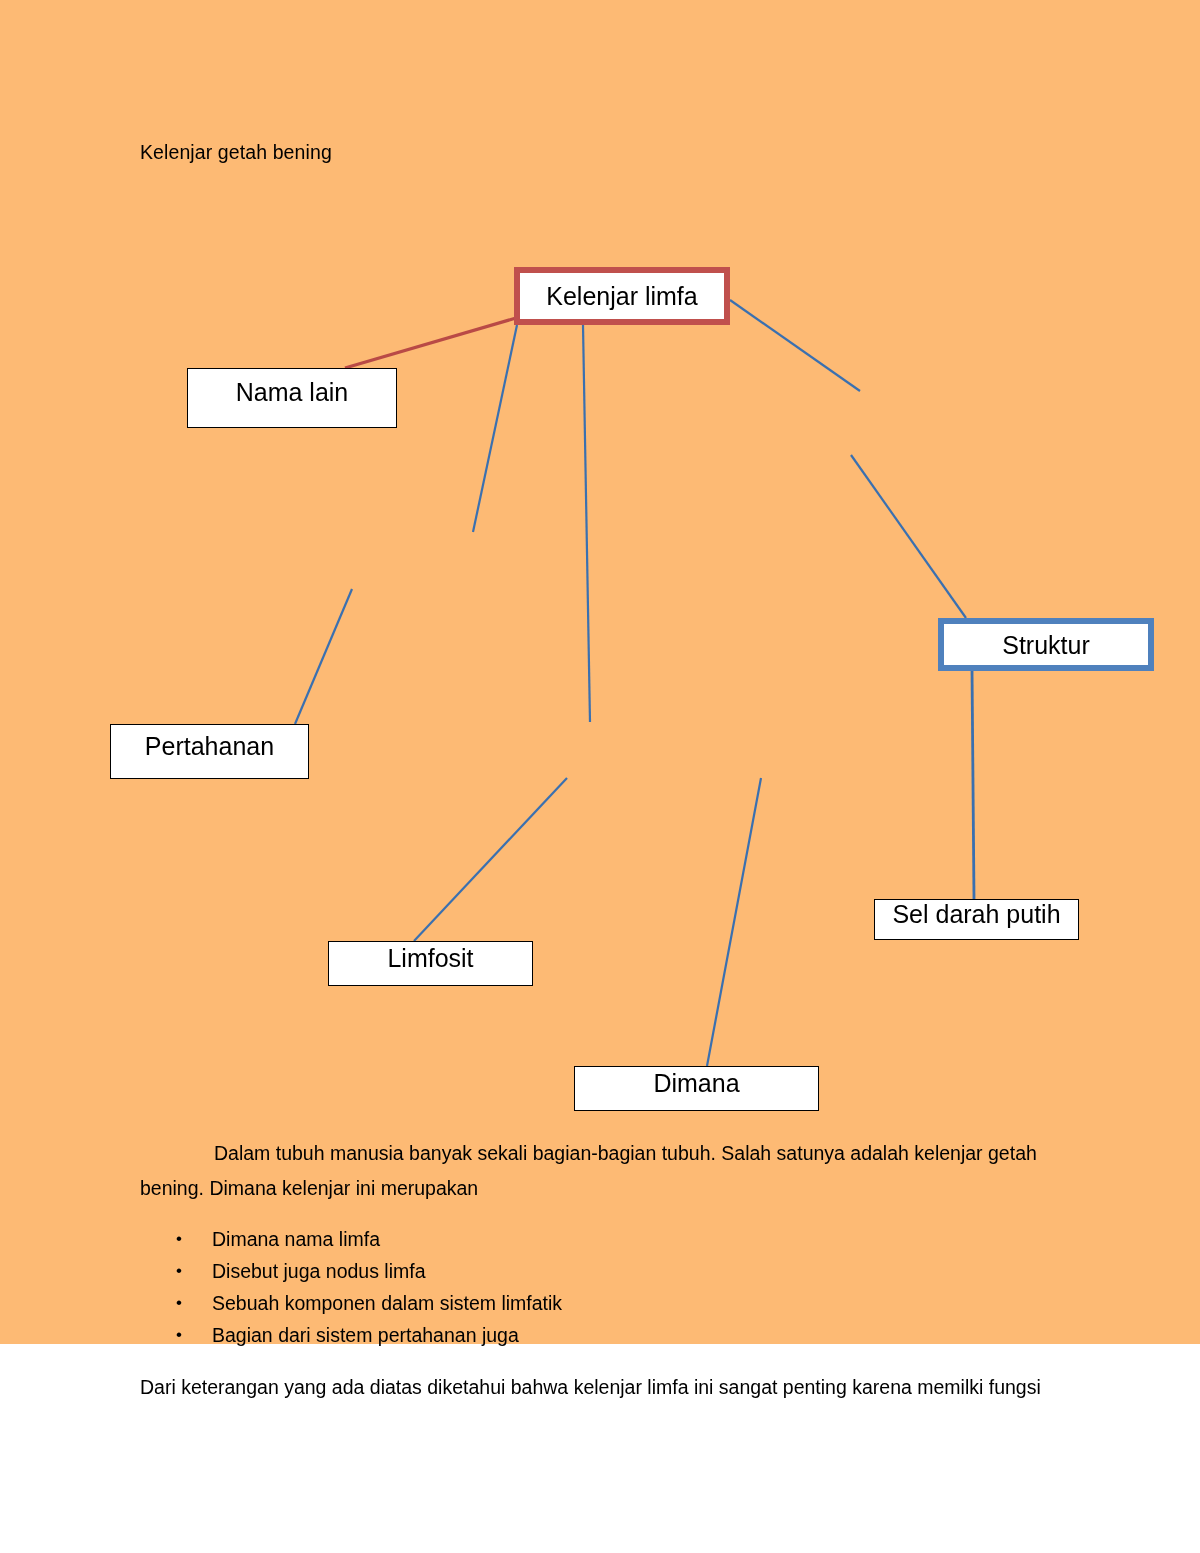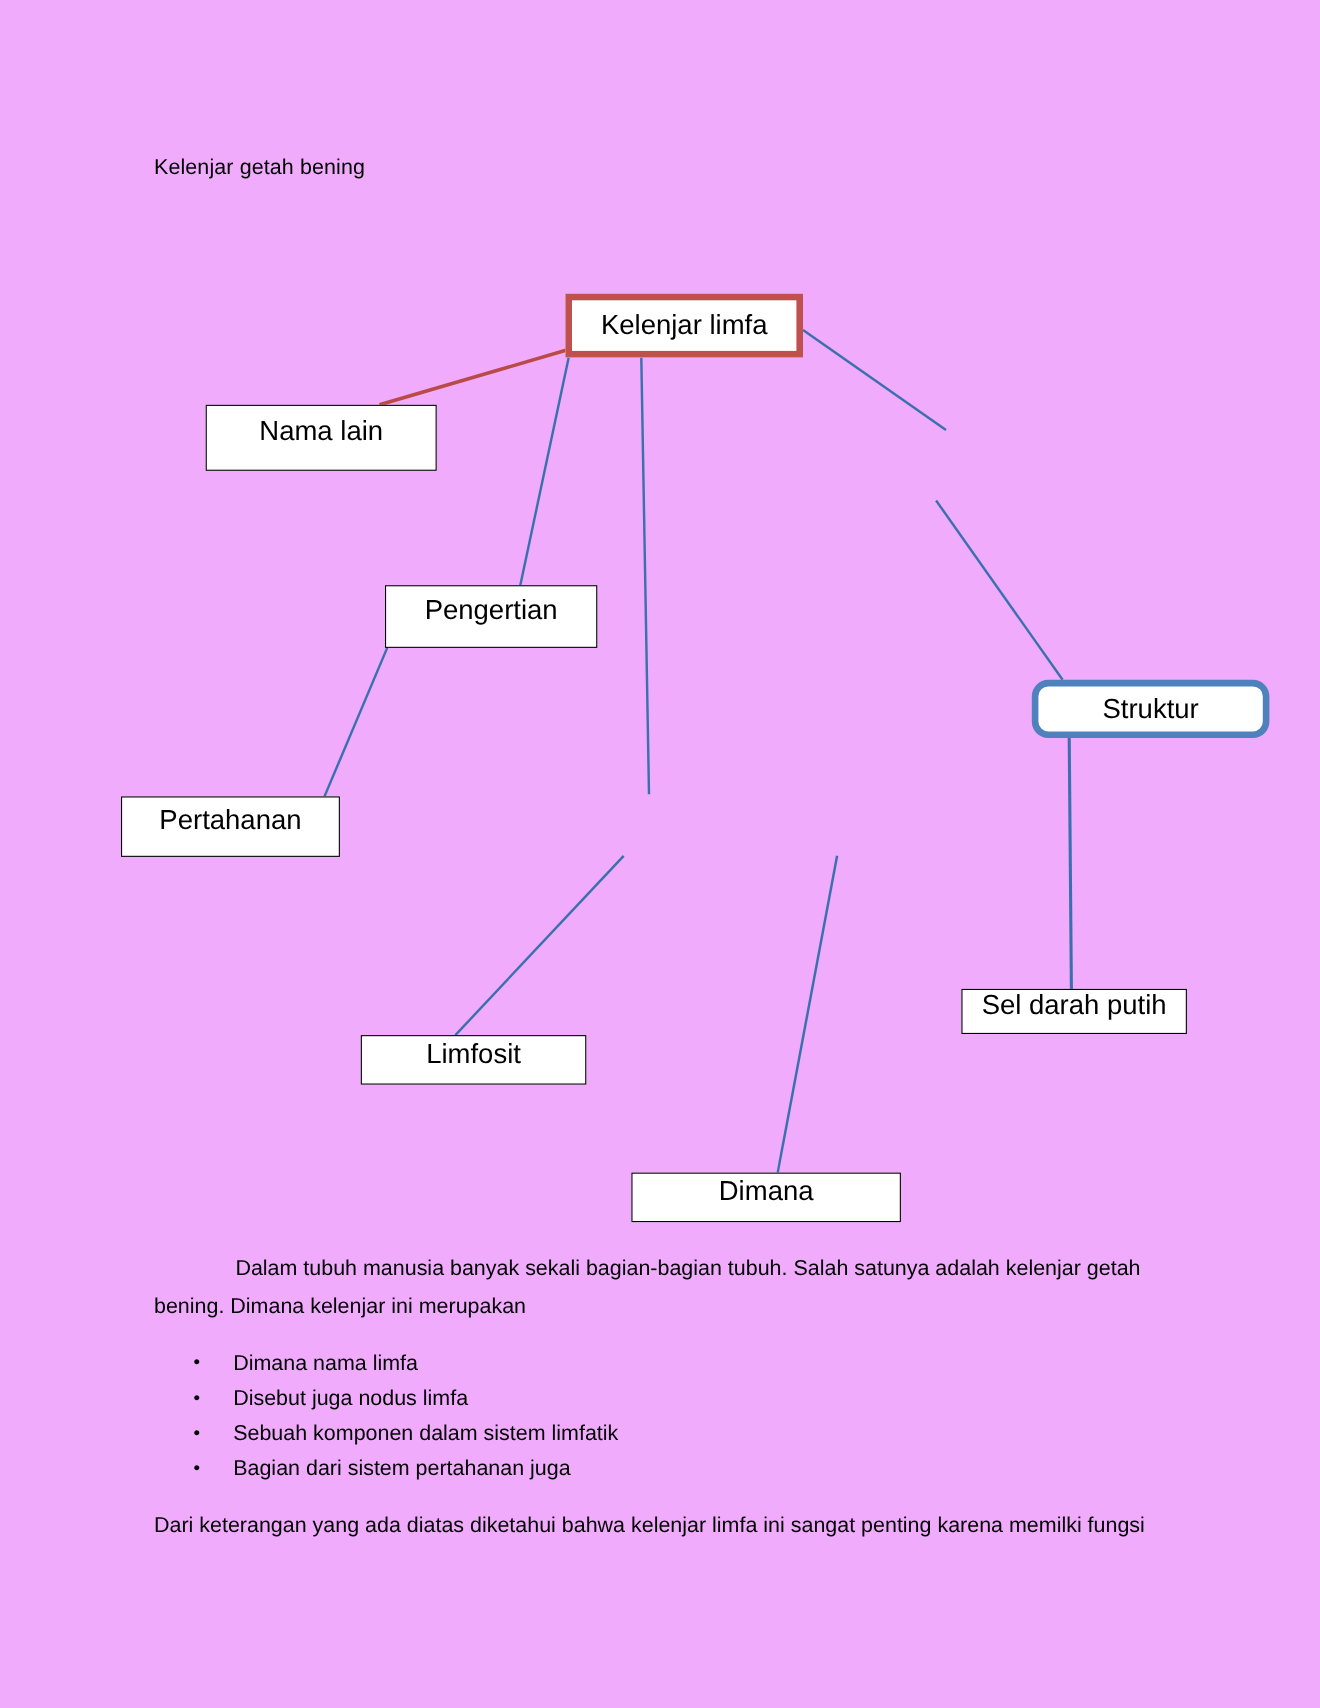--- a/index.html
+++ b/index.html
@@ -14,22 +14,22 @@
     position: relative;
     font-family: "Liberation Sans", "DejaVu Sans", sans-serif;
     color: #000000;
     overflow: hidden;
   }
 
   
   .page {
     position: relative;
     width: 1200px;
-    height: 1553px;
-    background: #f0abfc;
+    height: 1344px;
+    background: #fdba74;
   }
 
   
   .doc-heading {
     position: absolute;
     left: 140px;
     top: 139px;
     font-size: 19.5px;
     line-height: 26px;
     letter-spacing: 0.1px;
@@ -79,21 +79,21 @@
   .node.accent-red .node-label,
   .node.accent-blue .node-label {
     transform: translateY(0px);
   }
 
   
   #node-kelenjar-limfa { left: 514px; top: 267px;  width: 216px; height: 58px; }
   #node-nama-lain      { left: 187px; top: 368px;  width: 210px; height: 60px; }
   #node-nodus-limfa    { left: 836px; top: 391px;  width: 226px; height: 64px; }
   #node-pengertian     { left: 350px; top: 532px;  width: 193px; height: 57px; }
-  #node-struktur       { left: 938px; top: 618px;  width: 216px; height: 53px; border-radius: 15px; }
+  #node-struktur       { left: 938px; top: 618px;  width: 216px; height: 53px; }
   #node-pertahanan     { left: 110px; top: 724px;  width: 199px; height: 55px; }
   #node-sistem-limfatik{ left: 557px; top: 722px;  width: 206px; height: 56px; }
   #node-sel-darah-putih{ left: 874px; top: 899px;  width: 205px; height: 41px; justify-content: center; }
   #node-limfosit       { left: 328px; top: 941px;  width: 205px; height: 45px; }
   #node-infeksi        { left: 574px; top: 1066px; width: 245px; height: 45px; }
 
   
   .body-copy {
     position: absolute;
     left: 140px;
@@ -161,23 +161,20 @@
 
     <div class="node accent-red" id="node-kelenjar-limfa">
       <span class="node-label">Kelenjar limfa</span>
     </div>
 
     <div class="node" id="node-nama-lain">
       <span class="node-label">Nama lain</span>
     </div>
 
 
-    <div class="node" id="node-pengertian">
-      <span class="node-label">Pengertian</span>
-    </div>
 
     <div class="node accent-blue" id="node-struktur">
       <span class="node-label">Struktur</span>
     </div>
 
     <div class="node" id="node-pertahanan">
       <span class="node-label">Pertahanan</span>
     </div>
 
 

